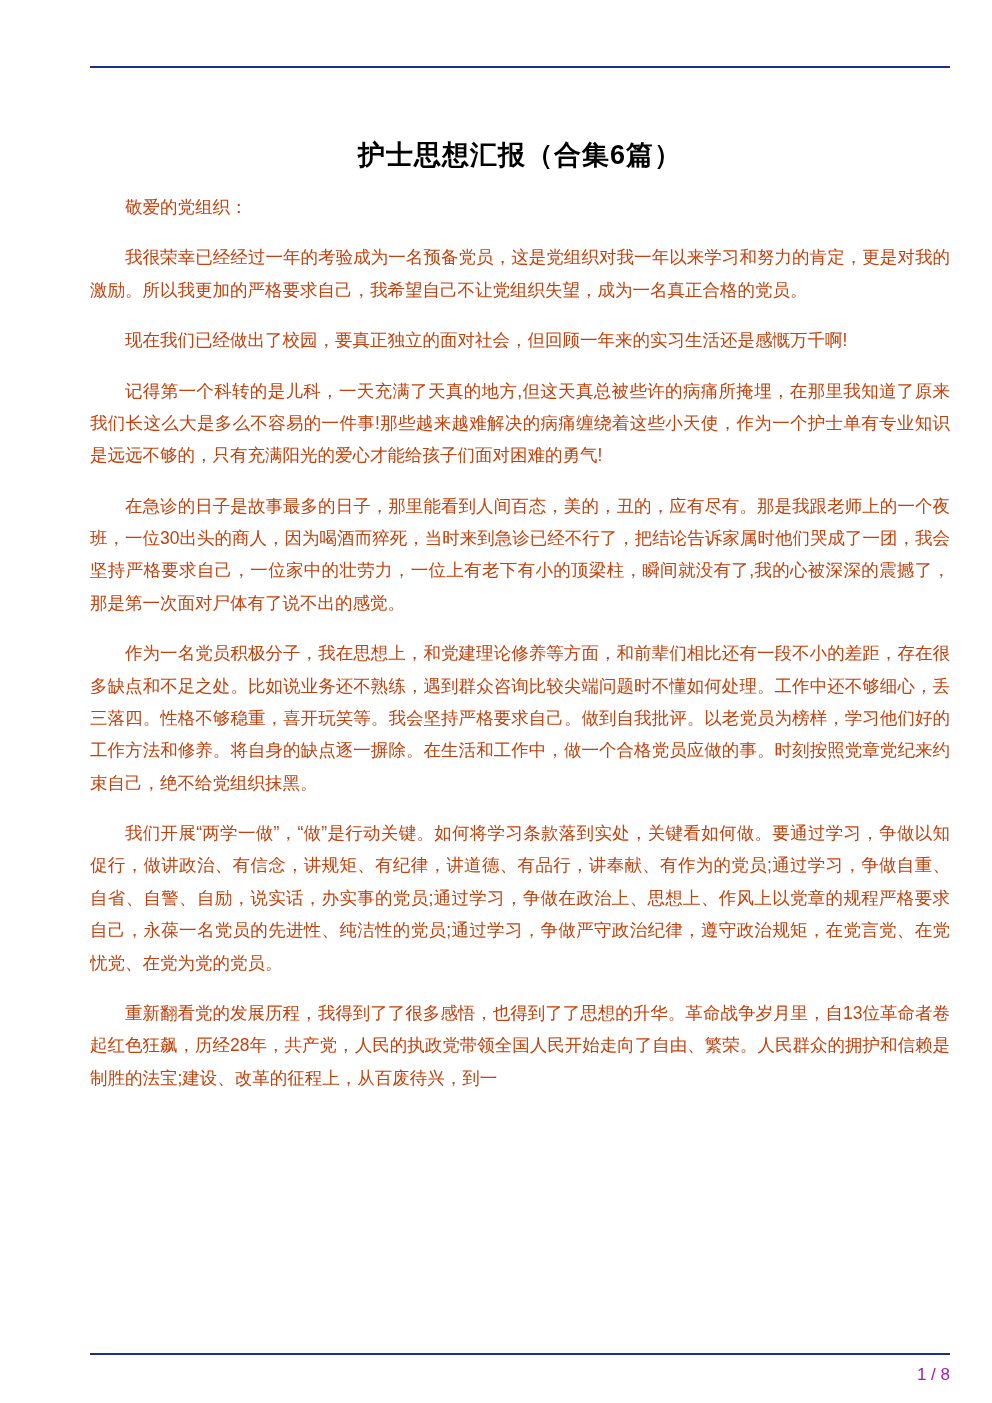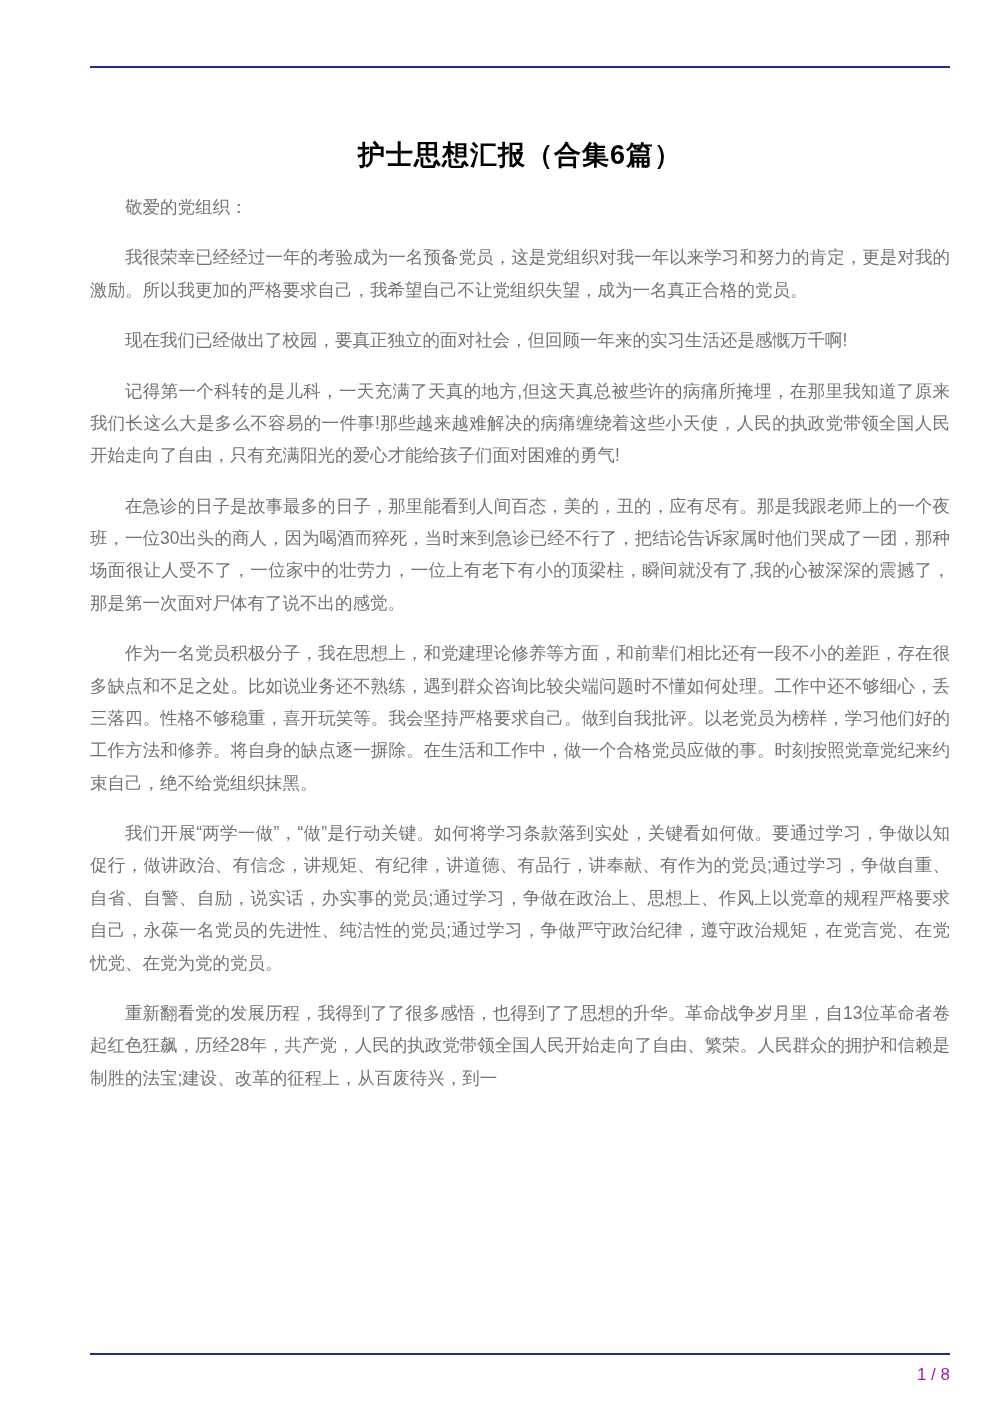--- a/index.html
+++ b/index.html
@@ -50,21 +50,21 @@
   }
   .section-heading {
     font-size: 20px;
     font-weight: bold;
     color: #e8342a;
     margin: 34px 0 0 0;
     line-height: 1.4;
   }
   .para {
     font-size: 17.5px;
-    color: #737373;
+    color: #c2410c;
     line-height: 1.85;
     margin: 18px 0 0 0;
     text-align: justify;
     text-justify: inter-ideograph;
   }
   .para.indent {
     text-indent: 2em;
   }
   .page-number {
     position: absolute;
@@ -83,22 +83,22 @@
   <div class="rule-top"></div>
 
   <div class="content">
 
     <h1 class="doc-title">护士思想汇报（合集6篇）</h1>
 
 
     <p class="para indent">敬爱的党组织：</p>
     <p class="para indent">我很荣幸已经经过一年的考验成为一名预备党员，这是党组织对我一年以来学习和努力的肯定，更是对我的激励。所以我更加的严格要求自己，我希望自己不让党组织失望，成为一名真正合格的党员。</p>
     <p class="para indent">现在我们已经做出了校园，要真正独立的面对社会，但回顾一年来的实习生活还是感慨万千啊!</p>
-    <p class="para indent">记得第一个科转的是儿科，一天充满了天真的地方,但这天真总被些许的病痛所掩埋，在那里我知道了原来我们长这么大是多么不容易的一件事!那些越来越难解决的病痛缠绕着这些小天使，人民的执政党带领全国人民开始走向了自由，只有充满阳光的爱心才能给孩子们面对困难的勇气!</p>
-    <p class="para indent">在急诊的日子是故事最多的日子，那里能看到人间百态，美的，丑的，应有尽有。那是我跟老师上的一个夜班，一位30出头的商人，因为喝酒而猝死，当时来到急诊已经不行了，把结论告诉家属时他们哭成了一团，那种场面很让人受不了，一位家中的壮劳力，一位上有老下有小的顶梁柱，瞬间就没有了,我的心被深深的震撼了，那是第一次面对尸体有了说不出的感觉。</p>
+    <p class="para indent">记得第一个科转的是儿科，一天充满了天真的地方,但这天真总被些许的病痛所掩埋，在那里我知道了原来我们长这么大是多么不容易的一件事!那些越来越难解决的病痛缠绕着这些小天使，作为一个护士单有专业知识是远远不够的，只有充满阳光的爱心才能给孩子们面对困难的勇气!</p>
+    <p class="para indent">在急诊的日子是故事最多的日子，那里能看到人间百态，美的，丑的，应有尽有。那是我跟老师上的一个夜班，一位30出头的商人，因为喝酒而猝死，当时来到急诊已经不行了，把结论告诉家属时他们哭成了一团，我会坚持严格要求自己，一位家中的壮劳力，一位上有老下有小的顶梁柱，瞬间就没有了,我的心被深深的震撼了，那是第一次面对尸体有了说不出的感觉。</p>
     <p class="para indent">作为一名党员积极分子，我在思想上，和党建理论修养等方面，和前辈们相比还有一段不小的差距，存在很多缺点和不足之处。比如说业务还不熟练，遇到群众咨询比较尖端问题时不懂如何处理。工作中还不够细心，丢三落四。性格不够稳重，喜开玩笑等。我会坚持严格要求自己。做到自我批评。以老党员为榜样，学习他们好的工作方法和修养。将自身的缺点逐一摒除。在生活和工作中，做一个合格党员应做的事。时刻按照党章党纪来约束自己，绝不给党组织抹黑。</p>
     <p class="para indent">我们开展“两学一做”，“做”是行动关键。如何将学习条款落到实处，关键看如何做。要通过学习，争做以知促行，做讲政治、有信念，讲规矩、有纪律，讲道德、有品行，讲奉献、有作为的党员;通过学习，争做自重、自省、自警、自励，说实话，办实事的党员;通过学习，争做在政治上、思想上、作风上以党章的规程严格要求自己，永葆一名党员的先进性、纯洁性的党员;通过学习，争做严守政治纪律，遵守政治规矩，在党言党、在党忧党、在党为党的党员。</p>
     <p class="para indent">重新翻看党的发展历程，我得到了了很多感悟，也得到了了思想的升华。革命战争岁月里，自13位革命者卷起红色狂飙，历经28年，共产党，人民的执政党带领全国人民开始走向了自由、繁荣。人民群众的拥护和信赖是制胜的法宝;建设、改革的征程上，从百废待兴，到一</p>
 
   </div>
 
   <div class="rule-bottom"></div>
 
   <div class="page-number">1 / 8</div>
 

